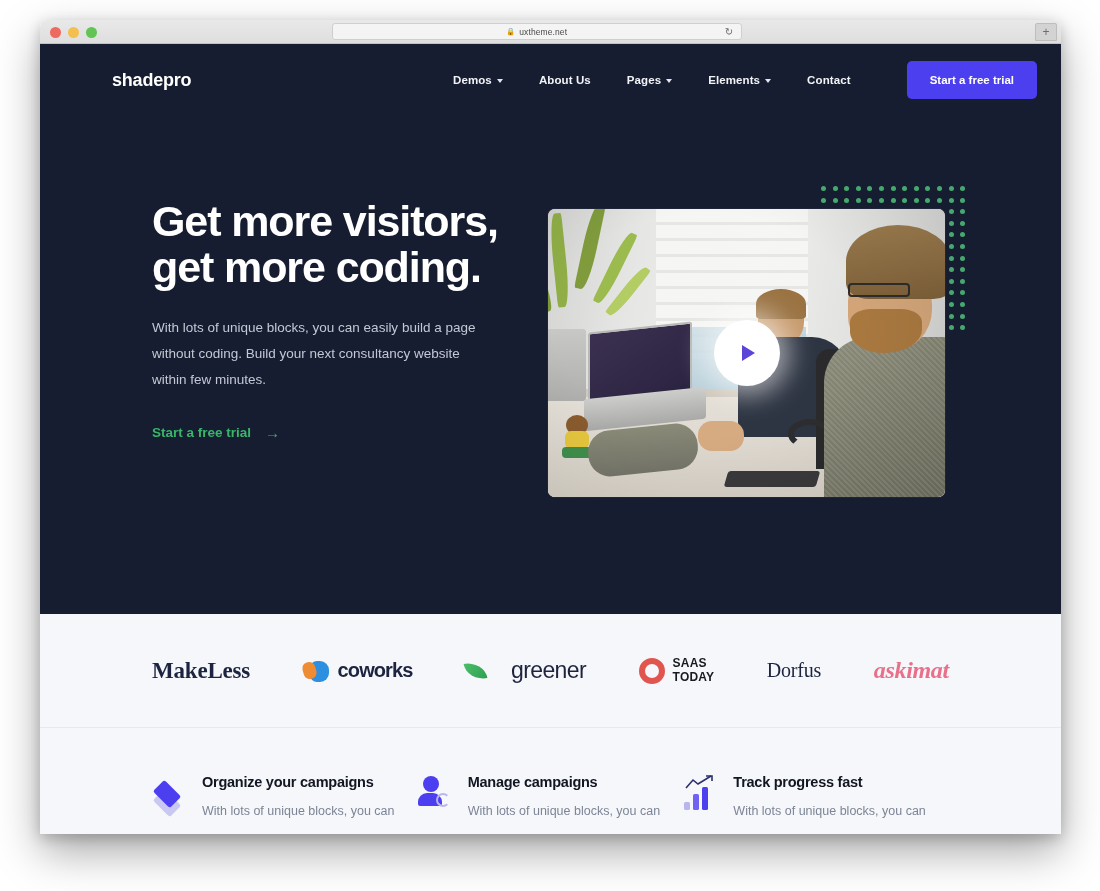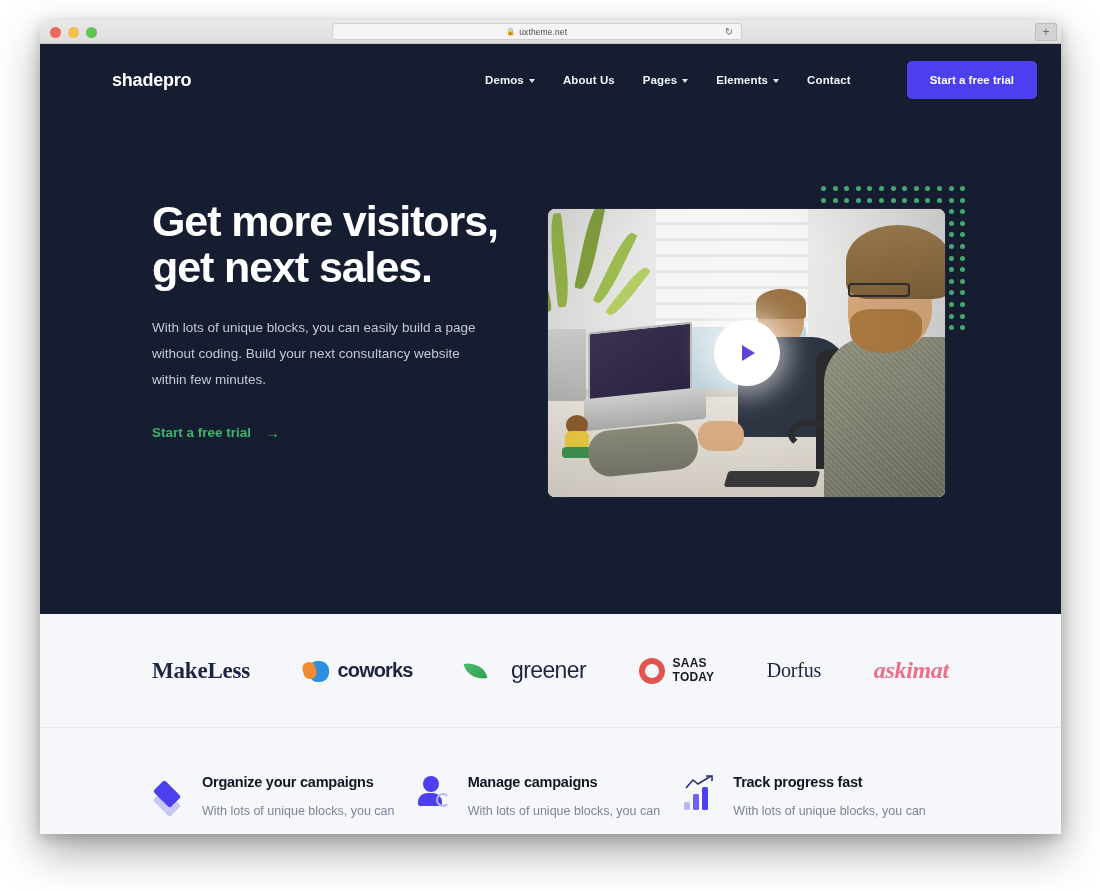--- a/index.html
+++ b/index.html
@@ -68,21 +68,21 @@
     padding:0 24px 0 72px;
   }
   .logo{
     color:#fff; font-size:18px; font-weight:700; letter-spacing:-.2px;
   }
   .nav-links{
     margin-left:auto; display:flex; align-items:center; gap:28px;
   }
   .nav-link{
     color:#f2f3f6; font-size:11.5px; font-weight:700; letter-spacing:.1px;
-    display:flex; align-items:center; gap:5px; white-space:nowrap;
+    display:flex; align-items:center; gap:5px; white-space:nowrap;margin-left:8px;
   }
   .caret{
     width:0;height:0;border-left:3.4px solid transparent;border-right:3.4px solid transparent;
     border-top:4px solid #e6e8ee; margin-top:1px;
   }
   .trial-btn{
     margin-left:28px;
     background:#4b3ff0; color:#fff; font-size:11.5px; font-weight:700;
     padding:13px 23px; border-radius:5px; white-space:nowrap;
     border:none;
@@ -589,21 +589,21 @@
           <span class="dot"></span>
           <span class="dot"></span>
           <span class="dot"></span>
           <span class="dot"></span>
       </div>
 
       <div class="hero-inner">
         <div class="hero-left">
           <h1 class="hero-title">
             <span>Get more visitors,</span><br>
-            <span>get next sales.</span>
+            <span>get more coding.</span>
           </h1>
           <p class="hero-sub">With lots of unique blocks, you can easily build a page without coding. Build your next consultancy website within few minutes.</p>
           <a class="hero-cta">
             <span>Start a free trial</span>
             <span class="cta-arrow">→</span>
           </a>
         </div>
       </div>
 
       <div class="hero-media">

